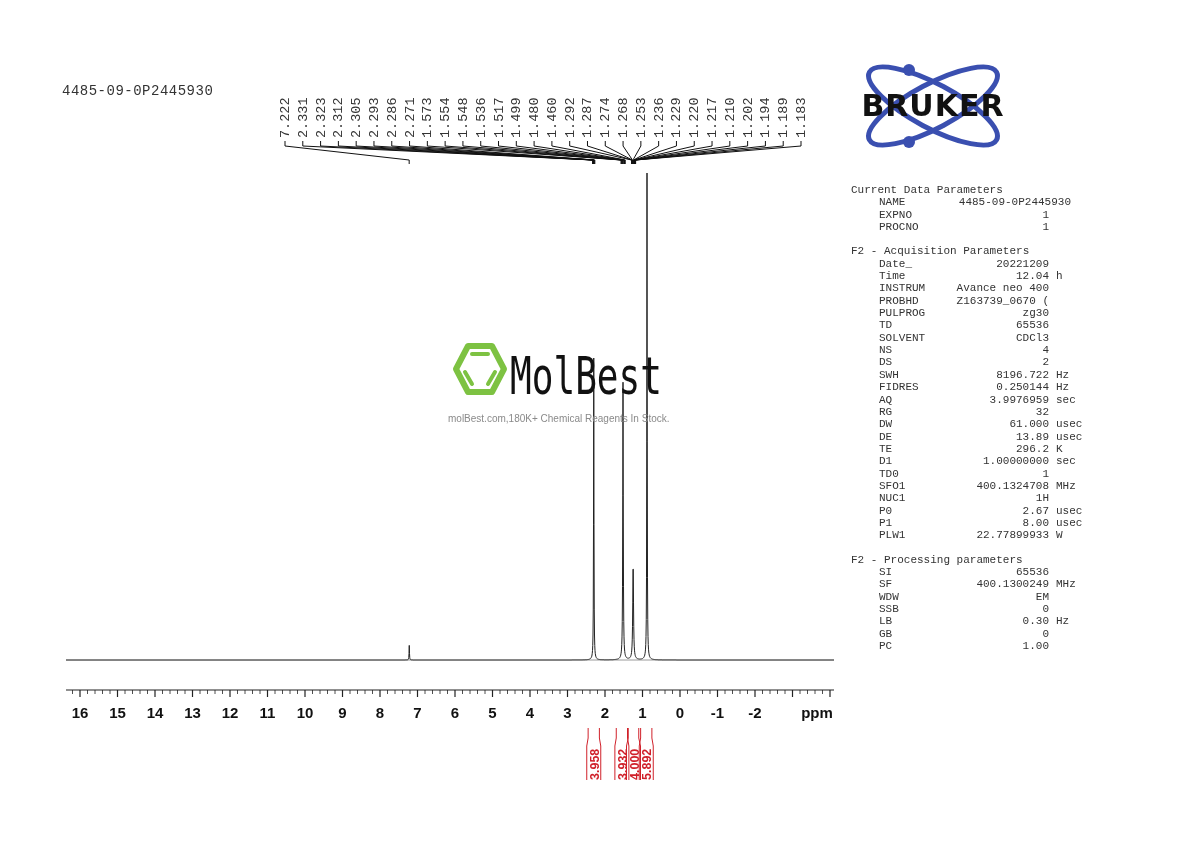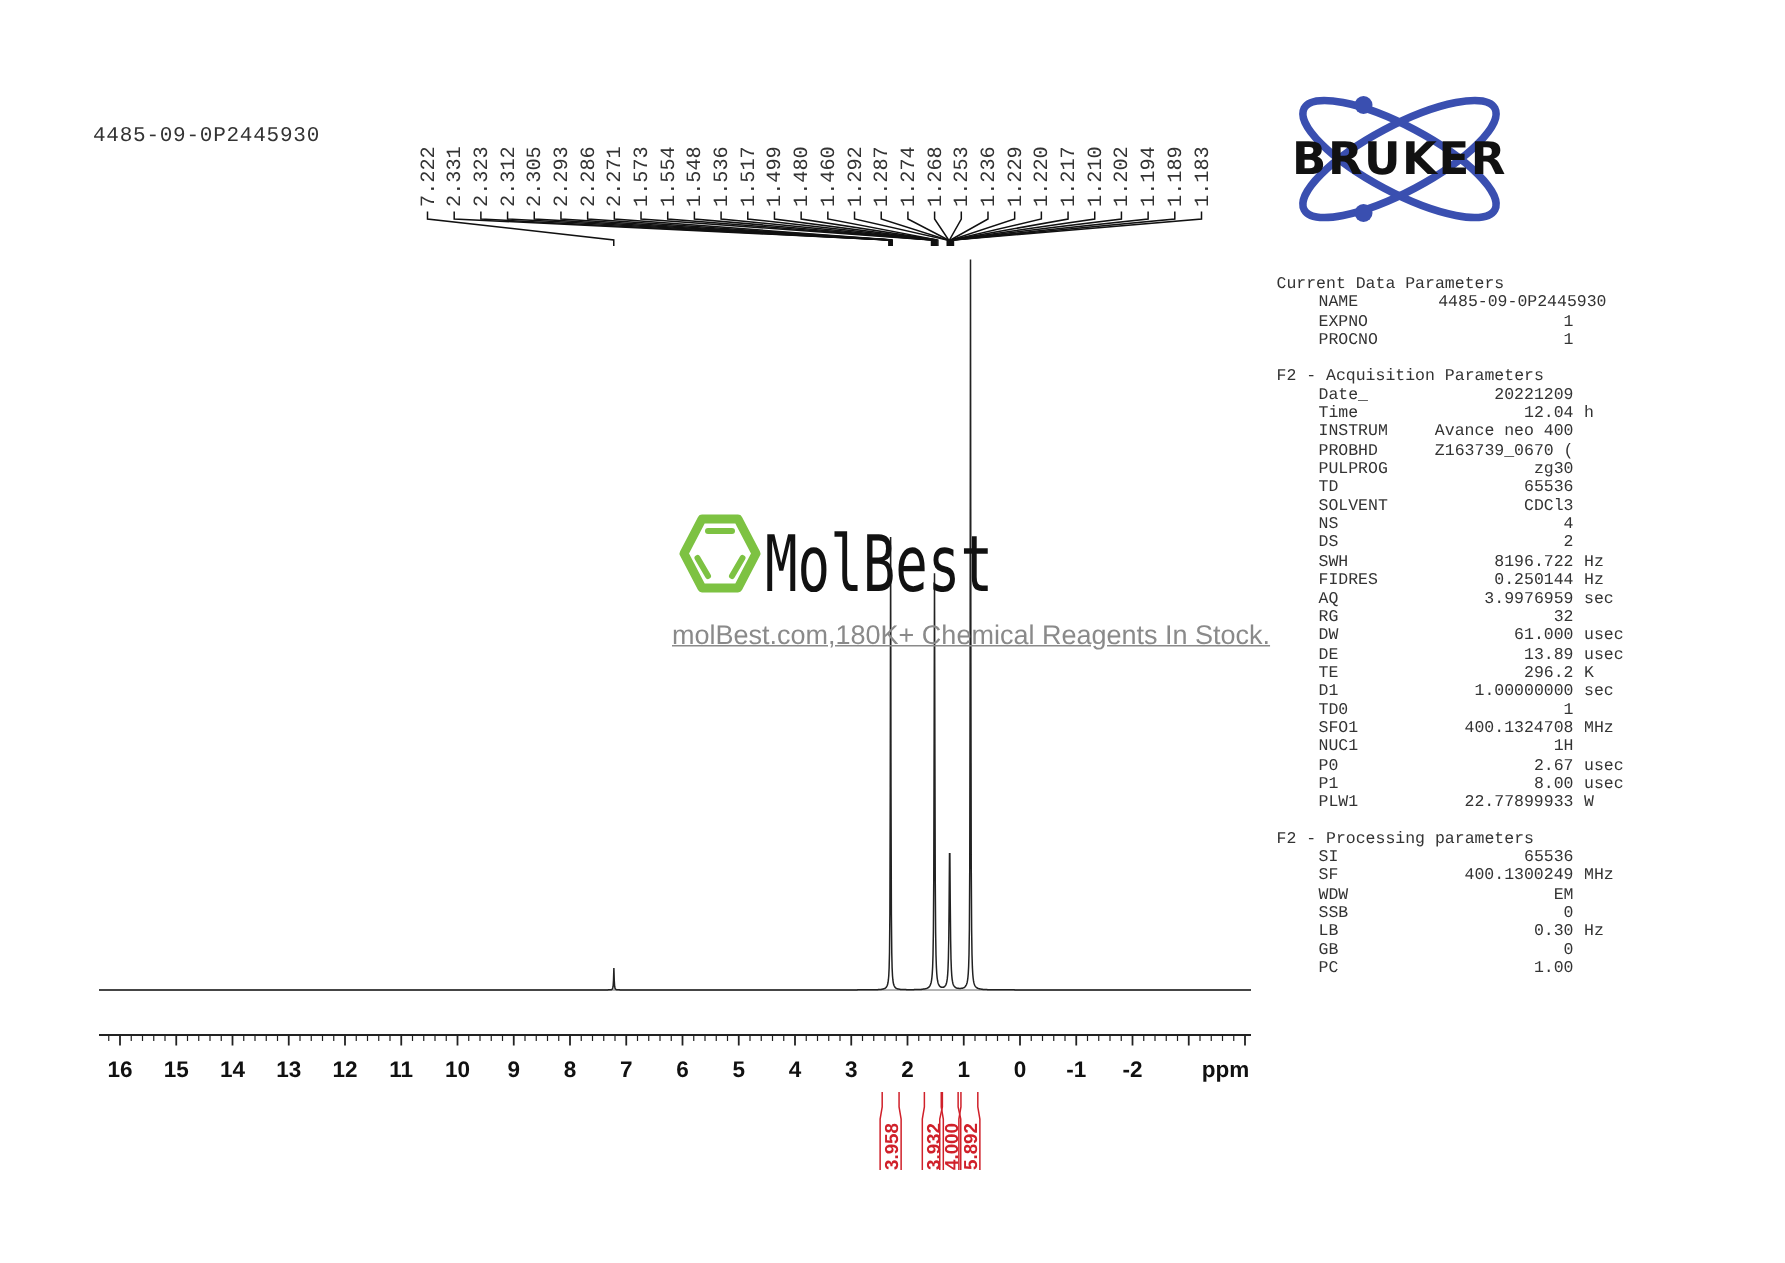--- a/index.html
+++ b/index.html
@@ -9,21 +9,21 @@
   #spectrum-svg { position:absolute; left:0; top:0; }
   #bruker-logo { position:absolute; left:846px; top:60px; width:174px; height:92px; }
   #params { position:absolute; left:851px; top:160px; font-size:11px; line-height:12.35px; white-space:pre; }
   .param-row { display:flex; }
   .param-key { width:66px;padding-left:28px; }
   .param-val { width:104px; text-align:right; }
   .param-unit { padding-left:7px; }
   .param-heading { }
   .param-gap { height:12px; }
   #molbest { position:absolute; left:452px; top:342px; width:300px; height:60px; }
-  #molbest-tagline { position:absolute; left:448px; top:413px; font-size:18px; color:#8a8a8a; white-space:nowrap;text-decoration:underline; }
+  #molbest-tagline { position:absolute; left:448px; top:413px; font-size:10px; color:#8a8a8a; white-space:nowrap; }
 </style>
 </head>
 <body>
 
 <div id="sample-name" class="mono">4485-09-0P2445930</div>
 
 <svg id="spectrum-svg" width="1190" height="842" viewBox="0 0 1190 842">
     <line x1="66" y1="660" x2="834" y2="660" stroke="#9a9a9a" stroke-width="1"></line>
     <g>
       <path d="M66.00 660.0L66.25 660.0L66.50 660.0L66.75 660.0L67.00 660.0L67.25 660.0L67.50 660.0L67.75 660.0L68.00 660.0L68.25 660.0L68.50 660.0L68.75 660.0L69.00 660.0L69.25 660.0L69.50 660.0L69.75 660.0L70.00 660.0L70.25 660.0L70.50 660.0L70.75 660.0L71.00 660.0L71.25 660.0L71.50 660.0L71.75 660.0L72.00 660.0L72.25 660.0L72.50 660.0L72.75 660.0L73.00 660.0L73.25 660.0L73.50 660.0L73.75 660.0L74.00 660.0L74.25 660.0L74.50 660.0L74.75 660.0L75.00 660.0L75.25 660.0L75.50 660.0L75.75 660.0L76.00 660.0L76.25 660.0L76.50 660.0L76.75 660.0L77.00 660.0L77.25 660.0L77.50 660.0L77.75 660.0L78.00 660.0L78.25 660.0L78.50 660.0L78.75 660.0L79.00 660.0L79.25 660.0L79.50 660.0L79.75 660.0L80.00 660.0L80.25 660.0L80.50 660.0L80.75 660.0L81.00 660.0L81.25 660.0L81.50 660.0L81.75 660.0L82.00 660.0L82.25 660.0L82.50 660.0L82.75 660.0L83.00 660.0L83.25 660.0L83.50 660.0L83.75 660.0L84.00 660.0L84.25 660.0L84.50 660.0L84.75 660.0L85.00 660.0L85.25 660.0L85.50 660.0L85.75 660.0L86.00 660.0L86.25 660.0L86.50 660.0L86.75 660.0L87.00 660.0L87.25 660.0L87.50 660.0L87.75 660.0L88.00 660.0L88.25 660.0L88.50 660.0L88.75 660.0L89.00 660.0L89.25 660.0L89.50 660.0L89.75 660.0L90.00 660.0L90.25 660.0L90.50 660.0L90.75 660.0L91.00 660.0L91.25 660.0L91.50 660.0L91.75 660.0L92.00 660.0L92.25 660.0L92.50 660.0L92.75 660.0L93.00 660.0L93.25 660.0L93.50 660.0L93.75 660.0L94.00 660.0L94.25 660.0L94.50 660.0L94.75 660.0L95.00 660.0L95.25 660.0L95.50 660.0L95.75 660.0L96.00 660.0L96.25 660.0L96.50 660.0L96.75 660.0L97.00 660.0L97.25 660.0L97.50 660.0L97.75 660.0L98.00 660.0L98.25 660.0L98.50 660.0L98.75 660.0L99.00 660.0L99.25 660.0L99.50 660.0L99.75 660.0L100.00 660.0L100.25 660.0L100.50 660.0L100.75 660.0L101.00 660.0L101.25 660.0L101.50 660.0L101.75 660.0L102.00 660.0L102.25 660.0L102.50 660.0L102.75 660.0L103.00 660.0L103.25 660.0L103.50 660.0L103.75 660.0L104.00 660.0L104.25 660.0L104.50 660.0L104.75 660.0L105.00 660.0L105.25 660.0L105.50 660.0L105.75 660.0L106.00 660.0L106.25 660.0L106.50 660.0L106.75 660.0L107.00 660.0L107.25 660.0L107.50 660.0L107.75 660.0L108.00 660.0L108.25 660.0L108.50 660.0L108.75 660.0L109.00 660.0L109.25 660.0L109.50 660.0L109.75 660.0L110.00 660.0L110.25 660.0L110.50 660.0L110.75 660.0L111.00 660.0L111.25 660.0L111.50 660.0L111.75 660.0L112.00 660.0L112.25 660.0L112.50 660.0L112.75 660.0L113.00 660.0L113.25 660.0L113.50 660.0L113.75 660.0L114.00 660.0L114.25 660.0L114.50 660.0L114.75 660.0L115.00 660.0L115.25 660.0L115.50 660.0L115.75 660.0L116.00 660.0L116.25 660.0L116.50 660.0L116.75 660.0L117.00 660.0L117.25 660.0L117.50 660.0L117.75 660.0L118.00 660.0L118.25 660.0L118.50 660.0L118.75 660.0L119.00 660.0L119.25 660.0L119.50 660.0L119.75 660.0L120.00 660.0L120.25 660.0L120.50 660.0L120.75 660.0L121.00 660.0L121.25 660.0L121.50 660.0L121.75 660.0L122.00 660.0L122.25 660.0L122.50 660.0L122.75 660.0L123.00 660.0L123.25 660.0L123.50 660.0L123.75 660.0L124.00 660.0L124.25 660.0L124.50 660.0L124.75 660.0L125.00 660.0L125.25 660.0L125.50 660.0L125.75 660.0L126.00 660.0L126.25 660.0L126.50 660.0L126.75 660.0L127.00 660.0L127.25 660.0L127.50 660.0L127.75 660.0L128.00 660.0L128.25 660.0L128.50 660.0L128.75 660.0L129.00 660.0L129.25 660.0L129.50 660.0L129.75 660.0L130.00 660.0L130.25 660.0L130.50 660.0L130.75 660.0L131.00 660.0L131.25 660.0L131.50 660.0L131.75 660.0L132.00 660.0L132.25 660.0L132.50 660.0L132.75 660.0L133.00 660.0L133.25 660.0L133.50 660.0L133.75 660.0L134.00 660.0L134.25 660.0L134.50 660.0L134.75 660.0L135.00 660.0L135.25 660.0L135.50 660.0L135.75 660.0L136.00 660.0L136.25 660.0L136.50 660.0L136.75 660.0L137.00 660.0L137.25 660.0L137.50 660.0L137.75 660.0L138.00 660.0L138.25 660.0L138.50 660.0L138.75 660.0L139.00 660.0L139.25 660.0L139.50 660.0L139.75 660.0L140.00 660.0L140.25 660.0L140.50 660.0L140.75 660.0L141.00 660.0L141.25 660.0L141.50 660.0L141.75 660.0L142.00 660.0L142.25 660.0L142.50 660.0L142.75 660.0L143.00 660.0L143.25 660.0L143.50 660.0L143.75 660.0L144.00 660.0L144.25 660.0L144.50 660.0L144.75 660.0L145.00 660.0L145.25 660.0L145.50 660.0L145.75 660.0L146.00 660.0L146.25 660.0L146.50 660.0L146.75 660.0L147.00 660.0L147.25 660.0L147.50 660.0L147.75 660.0L148.00 660.0L148.25 660.0L148.50 660.0L148.75 660.0L149.00 660.0L149.25 660.0L149.50 660.0L149.75 660.0L150.00 660.0L150.25 660.0L150.50 660.0L150.75 660.0L151.00 660.0L151.25 660.0L151.50 660.0L151.75 660.0L152.00 660.0L152.25 660.0L152.50 660.0L152.75 660.0L153.00 660.0L153.25 660.0L153.50 660.0L153.75 660.0L154.00 660.0L154.25 660.0L154.50 660.0L154.75 660.0L155.00 660.0L155.25 660.0L155.50 660.0L155.75 660.0L156.00 660.0L156.25 660.0L156.50 660.0L156.75 660.0L157.00 660.0L157.25 660.0L157.50 660.0L157.75 660.0L158.00 660.0L158.25 660.0L158.50 660.0L158.75 660.0L159.00 660.0L159.25 660.0L159.50 660.0L159.75 660.0L160.00 660.0L160.25 660.0L160.50 660.0L160.75 660.0L161.00 660.0L161.25 660.0L161.50 660.0L161.75 660.0L162.00 660.0L162.25 660.0L162.50 660.0L162.75 660.0L163.00 660.0L163.25 660.0L163.50 660.0L163.75 660.0L164.00 660.0L164.25 660.0L164.50 660.0L164.75 660.0L165.00 660.0L165.25 660.0L165.50 660.0L165.75 660.0L166.00 660.0L166.25 660.0L166.50 660.0L166.75 660.0L167.00 660.0L167.25 660.0L167.50 660.0L167.75 660.0L168.00 660.0L168.25 660.0L168.50 660.0L168.75 660.0L169.00 660.0L169.25 660.0L169.50 660.0L169.75 660.0L170.00 660.0L170.25 660.0L170.50 660.0L170.75 660.0L171.00 660.0L171.25 660.0L171.50 660.0L171.75 660.0L172.00 660.0L172.25 660.0L172.50 660.0L172.75 660.0L173.00 660.0L173.25 660.0L173.50 660.0L173.75 660.0L174.00 660.0L174.25 660.0L174.50 660.0L174.75 660.0L175.00 660.0L175.25 660.0L175.50 660.0L175.75 660.0L176.00 660.0L176.25 660.0L176.50 660.0L176.75 660.0L177.00 660.0L177.25 660.0L177.50 660.0L177.75 660.0L178.00 660.0L178.25 660.0L178.50 660.0L178.75 660.0L179.00 660.0L179.25 660.0L179.50 660.0L179.75 660.0L180.00 660.0L180.25 660.0L180.50 660.0L180.75 660.0L181.00 660.0L181.25 660.0L181.50 660.0L181.75 660.0L182.00 660.0L182.25 660.0L182.50 660.0L182.75 660.0L183.00 660.0L183.25 660.0L183.50 660.0L183.75 660.0L184.00 660.0L184.25 660.0L184.50 660.0L184.75 660.0L185.00 660.0L185.25 660.0L185.50 660.0L185.75 660.0L186.00 660.0L186.25 660.0L186.50 660.0L186.75 660.0L187.00 660.0L187.25 660.0L187.50 660.0L187.75 660.0L188.00 660.0L188.25 660.0L188.50 660.0L188.75 660.0L189.00 660.0L189.25 660.0L189.50 660.0L189.75 660.0L190.00 660.0L190.25 660.0L190.50 660.0L190.75 660.0L191.00 660.0L191.25 660.0L191.50 660.0L191.75 660.0L192.00 660.0L192.25 660.0L192.50 660.0L192.75 660.0L193.00 660.0L193.25 660.0L193.50 660.0L193.75 660.0L194.00 660.0L194.25 660.0L194.50 660.0L194.75 660.0L195.00 660.0L195.25 660.0L195.50 660.0L195.75 660.0L196.00 660.0L196.25 660.0L196.50 660.0L196.75 660.0L197.00 660.0L197.25 660.0L197.50 660.0L197.75 660.0L198.00 660.0L198.25 660.0L198.50 660.0L198.75 660.0L199.00 660.0L199.25 660.0L199.50 660.0L199.75 660.0L200.00 660.0L200.25 660.0L200.50 660.0L200.75 660.0L201.00 660.0L201.25 660.0L201.50 660.0L201.75 660.0L202.00 660.0L202.25 660.0L202.50 660.0L202.75 660.0L203.00 660.0L203.25 660.0L203.50 660.0L203.75 660.0L204.00 660.0L204.25 660.0L204.50 660.0L204.75 660.0L205.00 660.0L205.25 660.0L205.50 660.0L205.75 660.0L206.00 660.0L206.25 660.0L206.50 660.0L206.75 660.0L207.00 660.0L207.25 660.0L207.50 660.0L207.75 660.0L208.00 660.0L208.25 660.0L208.50 660.0L208.75 660.0L209.00 660.0L209.25 660.0L209.50 660.0L209.75 660.0L210.00 660.0L210.25 660.0L210.50 660.0L210.75 660.0L211.00 660.0L211.25 660.0L211.50 660.0L211.75 660.0L212.00 660.0L212.25 660.0L212.50 660.0L212.75 660.0L213.00 660.0L213.25 660.0L213.50 660.0L213.75 660.0L214.00 660.0L214.25 660.0L214.50 660.0L214.75 660.0L215.00 660.0L215.25 660.0L215.50 660.0L215.75 660.0L216.00 660.0L216.25 660.0L216.50 660.0L216.75 660.0L217.00 660.0L217.25 660.0L217.50 660.0L217.75 660.0L218.00 660.0L218.25 660.0L218.50 660.0L218.75 660.0L219.00 660.0L219.25 660.0L219.50 660.0L219.75 660.0L220.00 660.0L220.25 660.0L220.50 660.0L220.75 660.0L221.00 660.0L221.25 660.0L221.50 660.0L221.75 660.0L222.00 660.0L222.25 660.0L222.50 660.0L222.75 660.0L223.00 660.0L223.25 660.0L223.50 660.0L223.75 660.0L224.00 660.0L224.25 660.0L224.50 660.0L224.75 660.0L225.00 660.0L225.25 660.0L225.50 660.0L225.75 660.0L226.00 660.0L226.25 660.0L226.50 660.0L226.75 660.0L227.00 660.0L227.25 660.0L227.50 660.0L227.75 660.0L228.00 660.0L228.25 660.0L228.50 660.0L228.75 660.0L229.00 660.0L229.25 660.0L229.50 660.0L229.75 660.0L230.00 660.0L230.25 660.0L230.50 660.0L230.75 660.0L231.00 660.0L231.25 660.0L231.50 660.0L231.75 660.0L232.00 660.0L232.25 660.0L232.50 660.0L232.75 660.0L233.00 660.0L233.25 660.0L233.50 660.0L233.75 660.0L234.00 660.0L234.25 660.0L234.50 660.0L234.75 660.0L235.00 660.0L235.25 660.0L235.50 660.0L235.75 660.0L236.00 660.0L236.25 660.0L236.50 660.0L236.75 660.0L237.00 660.0L237.25 660.0L237.50 660.0L237.75 660.0L238.00 660.0L238.25 660.0L238.50 660.0L238.75 660.0L239.00 660.0L239.25 660.0L239.50 660.0L239.75 660.0L240.00 660.0L240.25 660.0L240.50 660.0L240.75 660.0L241.00 660.0L241.25 660.0L241.50 660.0L241.75 660.0L242.00 660.0L242.25 660.0L242.50 660.0L242.75 660.0L243.00 660.0L243.25 660.0L243.50 660.0L243.75 660.0L244.00 660.0L244.25 660.0L244.50 660.0L244.75 660.0L245.00 660.0L245.25 660.0L245.50 660.0L245.75 660.0L246.00 660.0L246.25 660.0L246.50 660.0L246.75 660.0L247.00 660.0L247.25 660.0L247.50 660.0L247.75 660.0L248.00 660.0L248.25 660.0L248.50 660.0L248.75 660.0L249.00 660.0L249.25 660.0L249.50 660.0L249.75 660.0L250.00 660.0L250.25 660.0L250.50 660.0L250.75 660.0L251.00 660.0L251.25 660.0L251.50 660.0L251.75 660.0L252.00 660.0L252.25 660.0L252.50 660.0L252.75 660.0L253.00 660.0L253.25 660.0L253.50 660.0L253.75 660.0L254.00 660.0L254.25 660.0L254.50 660.0L254.75 660.0L255.00 660.0L255.25 660.0L255.50 660.0L255.75 660.0L256.00 660.0L256.25 660.0L256.50 660.0L256.75 660.0L257.00 660.0L257.25 660.0L257.50 660.0L257.75 660.0L258.00 660.0L258.25 660.0L258.50 660.0L258.75 660.0L259.00 660.0L259.25 660.0L259.50 660.0L259.75 660.0L260.00 660.0L260.25 660.0L260.50 660.0L260.75 660.0L261.00 660.0L261.25 660.0L261.50 660.0L261.75 660.0L262.00 660.0L262.25 660.0L262.50 660.0L262.75 660.0L263.00 660.0L263.25 660.0L263.50 660.0L263.75 660.0L264.00 660.0L264.25 660.0L264.50 660.0L264.75 660.0L265.00 660.0L265.25 660.0L265.50 660.0L265.75 660.0L266.00 660.0L266.25 660.0L266.50 660.0L266.75 660.0L267.00 660.0L267.25 660.0L267.50 660.0L267.75 660.0L268.00 660.0L268.25 660.0L268.50 660.0L268.75 660.0L269.00 660.0L269.25 660.0L269.50 660.0L269.75 660.0L270.00 660.0L270.25 660.0L270.50 660.0L270.75 660.0L271.00 660.0L271.25 660.0L271.50 660.0L271.75 660.0L272.00 660.0L272.25 660.0L272.50 660.0L272.75 660.0L273.00 660.0L273.25 660.0L273.50 660.0L273.75 660.0L274.00 660.0L274.25 660.0L274.50 660.0L274.75 660.0L275.00 660.0L275.25 660.0L275.50 660.0L275.75 660.0L276.00 660.0L276.25 660.0L276.50 660.0L276.75 660.0L277.00 660.0L277.25 660.0L277.50 660.0L277.75 660.0L278.00 660.0L278.25 660.0L278.50 660.0L278.75 660.0L279.00 660.0L279.25 660.0L279.50 660.0L279.75 660.0L280.00 660.0L280.25 660.0L280.50 660.0L280.75 660.0L281.00 660.0L281.25 660.0L281.50 660.0L281.75 660.0L282.00 660.0L282.25 660.0L282.50 660.0L282.75 660.0L283.00 660.0L283.25 660.0L283.50 660.0L283.75 660.0L284.00 660.0L284.25 660.0L284.50 660.0L284.75 660.0L285.00 660.0L285.25 660.0L285.50 660.0L285.75 660.0L286.00 660.0L286.25 660.0L286.50 660.0L286.75 660.0L287.00 660.0L287.25 660.0L287.50 660.0L287.75 660.0L288.00 660.0L288.25 660.0L288.50 660.0L288.75 660.0L289.00 660.0L289.25 660.0L289.50 660.0L289.75 660.0L290.00 660.0L290.25 660.0L290.50 660.0L290.75 660.0L291.00 660.0L291.25 660.0L291.50 660.0L291.75 660.0L292.00 660.0L292.25 660.0L292.50 660.0L292.75 660.0L293.00 660.0L293.25 660.0L293.50 660.0L293.75 660.0L294.00 660.0L294.25 660.0L294.50 660.0L294.75 660.0L295.00 660.0L295.25 660.0L295.50 660.0L295.75 660.0L296.00 660.0L296.25 660.0L296.50 660.0L296.75 660.0L297.00 660.0L297.25 660.0L297.50 660.0L297.75 660.0L298.00 660.0L298.25 660.0L298.50 660.0L298.75 660.0L299.00 660.0L299.25 660.0L299.50 660.0L299.75 660.0L300.00 660.0L300.25 660.0L300.50 660.0L300.75 660.0L301.00 660.0L301.25 660.0L301.50 660.0L301.75 660.0L302.00 660.0L302.25 660.0L302.50 660.0L302.75 660.0L303.00 660.0L303.25 660.0L303.50 660.0L303.75 660.0L304.00 660.0L304.25 660.0L304.50 660.0L304.75 660.0L305.00 660.0L305.25 660.0L305.50 660.0L305.75 660.0L306.00 660.0L306.25 660.0L306.50 660.0L306.75 660.0L307.00 660.0L307.25 660.0L307.50 660.0L307.75 660.0L308.00 660.0L308.25 660.0L308.50 660.0L308.75 660.0L309.00 660.0L309.25 660.0L309.50 660.0L309.75 660.0L310.00 660.0L310.25 660.0L310.50 660.0L310.75 660.0L311.00 660.0L311.25 660.0L311.50 660.0L311.75 660.0L312.00 660.0L312.25 660.0L312.50 660.0L312.75 660.0L313.00 660.0L313.25 660.0L313.50 660.0L313.75 660.0L314.00 660.0L314.25 660.0L314.50 660.0L314.75 660.0L315.00 660.0L315.25 660.0L315.50 660.0L315.75 660.0L316.00 660.0L316.25 660.0L316.50 660.0L316.75 660.0L317.00 660.0L317.25 660.0L317.50 660.0L317.75 660.0L318.00 660.0L318.25 660.0L318.50 660.0L318.75 660.0L319.00 660.0L319.25 660.0L319.50 660.0L319.75 660.0L320.00 660.0L320.25 660.0L320.50 660.0L320.75 660.0L321.00 660.0L321.25 660.0L321.50 660.0L321.75 660.0L322.00 660.0L322.25 660.0L322.50 660.0L322.75 660.0L323.00 660.0L323.25 660.0L323.50 660.0L323.75 660.0L324.00 660.0L324.25 660.0L324.50 660.0L324.75 660.0L325.00 660.0L325.25 660.0L325.50 660.0L325.75 660.0L326.00 660.0L326.25 660.0L326.50 660.0L326.75 660.0L327.00 660.0L327.25 660.0L327.50 660.0L327.75 660.0L328.00 660.0L328.25 660.0L328.50 660.0L328.75 660.0L329.00 660.0L329.25 660.0L329.50 660.0L329.75 660.0L330.00 660.0L330.25 660.0L330.50 660.0L330.75 660.0L331.00 660.0L331.25 660.0L331.50 660.0L331.75 660.0L332.00 660.0L332.25 660.0L332.50 660.0L332.75 660.0L333.00 660.0L333.25 660.0L333.50 660.0L333.75 660.0L334.00 660.0L334.25 660.0L334.50 660.0L334.75 660.0L335.00 660.0L335.25 660.0L335.50 660.0L335.75 660.0L336.00 660.0L336.25 660.0L336.50 660.0L336.75 660.0L337.00 660.0L337.25 660.0L337.50 660.0L337.75 660.0L338.00 660.0L338.25 660.0L338.50 660.0L338.75 660.0L339.00 660.0L339.25 660.0L339.50 660.0L339.75 660.0L340.00 660.0L340.25 660.0L340.50 660.0L340.75 660.0L341.00 660.0L341.25 660.0L341.50 660.0L341.75 660.0L342.00 660.0L342.25 660.0L342.50 660.0L342.75 660.0L343.00 660.0L343.25 660.0L343.50 660.0L343.75 660.0L344.00 660.0L344.25 660.0L344.50 660.0L344.75 660.0L345.00 660.0L345.25 660.0L345.50 660.0L345.75 660.0L346.00 660.0L346.25 660.0L346.50 660.0L346.75 660.0L347.00 660.0L347.25 660.0L347.50 660.0L347.75 660.0L348.00 660.0L348.25 660.0L348.50 660.0L348.75 660.0L349.00 660.0L349.25 660.0L349.50 660.0L349.75 660.0L350.00 660.0L350.25 660.0L350.50 660.0L350.75 660.0L351.00 660.0L351.25 660.0L351.50 660.0L351.75 660.0L352.00 660.0L352.25 660.0L352.50 660.0L352.75 660.0L353.00 660.0L353.25 660.0L353.50 660.0L353.75 660.0L354.00 660.0L354.25 660.0L354.50 660.0L354.75 660.0L355.00 660.0L355.25 660.0L355.50 660.0L355.75 660.0L356.00 660.0L356.25 660.0L356.50 660.0L356.75 660.0L357.00 660.0L357.25 660.0L357.50 660.0L357.75 660.0L358.00 660.0L358.25 660.0L358.50 660.0L358.75 660.0L359.00 660.0L359.25 660.0L359.50 660.0L359.75 660.0L360.00 660.0L360.25 660.0L360.50 660.0L360.75 660.0L361.00 660.0L361.25 660.0L361.50 660.0L361.75 660.0L362.00 660.0L362.25 660.0L362.50 660.0L362.75 660.0L363.00 660.0L363.25 660.0L363.50 660.0L363.75 660.0L364.00 660.0L364.25 660.0L364.50 660.0L364.75 660.0L365.00 660.0L365.25 660.0L365.50 660.0L365.75 660.0L366.00 660.0L366.25 660.0L366.50 660.0L366.75 660.0L367.00 660.0L367.25 660.0L367.50 660.0L367.75 660.0L368.00 660.0L368.25 660.0L368.50 660.0L368.75 660.0L369.00 660.0L369.25 660.0L369.50 660.0L369.75 660.0L370.00 660.0L370.25 660.0L370.50 660.0L370.75 660.0L371.00 660.0L371.25 660.0L371.50 660.0L371.75 660.0L372.00 660.0L372.25 660.0L372.50 660.0L372.75 660.0L373.00 660.0L373.25 660.0L373.50 660.0L373.75 660.0L374.00 660.0L374.25 660.0L374.50 660.0L374.75 660.0L375.00 660.0L375.25 660.0L375.50 660.0L375.75 660.0L376.00 660.0L376.25 660.0L376.50 660.0L376.75 660.0L377.00 660.0L377.25 660.0L377.50 660.0L377.75 660.0L378.00 660.0L378.25 660.0L378.50 660.0L378.75 660.0L379.00 660.0L379.25 660.0L379.50 660.0L379.75 660.0L380.00 660.0L380.25 660.0L380.50 660.0L380.75 660.0L381.00 660.0L381.25 660.0L381.50 660.0L381.75 660.0L382.00 660.0L382.25 660.0L382.50 660.0L382.75 660.0L383.00 660.0L383.25 660.0L383.50 660.0L383.75 660.0L384.00 660.0L384.25 660.0L384.50 660.0L384.75 660.0L385.00 660.0L385.25 660.0L385.50 660.0L385.75 660.0L386.00 660.0L386.25 660.0L386.50 660.0L386.75 660.0L387.00 660.0L387.25 660.0L387.50 660.0L387.75 660.0L388.00 660.0L388.25 660.0L388.50 660.0L388.75 660.0L389.00 660.0L389.25 660.0L389.50 660.0L389.75 660.0L390.00 660.0L390.25 660.0L390.50 660.0L390.75 660.0L391.00 660.0L391.25 660.0L391.50 660.0L391.75 660.0L392.00 660.0L392.25 660.0L392.50 660.0L392.75 660.0L393.00 660.0L393.25 660.0L393.50 660.0L393.75 660.0L394.00 660.0L394.25 660.0L394.50 660.0L394.75 660.0L395.00 660.0L395.25 660.0L395.50 660.0L395.75 660.0L396.00 660.0L396.25 660.0L396.50 660.0L396.75 660.0L397.00 660.0L397.25 660.0L397.50 660.0L397.75 660.0L398.00 660.0L398.25 660.0L398.50 660.0L398.75 660.0L399.00 660.0L399.25 660.0L399.50 660.0L399.75 660.0L400.00 660.0L400.25 660.0L400.50 660.0L400.75 660.0L401.00 660.0L401.25 660.0L401.50 660.0L401.75 660.0L402.00 660.0L402.25 660.0L402.50 660.0L402.75 660.0L403.00 660.0L403.25 660.0L403.50 660.0L403.75 660.0L404.00 660.0L404.25 660.0L404.50 660.0L404.75 660.0L405.00 660.0L405.25 660.0L405.50 659.9L405.75 659.9L406.00 659.9L406.25 659.9L406.50 659.9L406.75 659.9L407.00 659.9L407.25 659.8L407.50 659.8L407.75 659.7L408.00 659.5L408.25 659.3L408.50 658.8L408.75 657.5L409.00 653.5L409.25 645.4L409.50 653.5L409.75 657.5L410.00 658.8L410.25 659.3L410.50 659.5L410.75 659.7L411.00 659.8L411.25 659.8L411.50 659.9L411.75 659.9L412.00 659.9L412.25 659.9L412.50 659.9L412.75 659.9L413.00 659.9L413.25 660.0L413.50 660.0L413.75 660.0L414.00 660.0L414.25 660.0L414.50 660.0L414.75 660.0L415.00 660.0L415.25 660.0L415.50 660.0L415.75 660.0L416.00 660.0L416.25 660.0L416.50 660.0L416.75 660.0L417.00 660.0L417.25 660.0L417.50 660.0L417.75 660.0L418.00 660.0L418.25 660.0L418.50 660.0L418.75 660.0L419.00 660.0L419.25 660.0L419.50 660.0L419.75 660.0L420.00 660.0L420.25 660.0L420.50 660.0L420.75 660.0L421.00 660.0L421.25 660.0L421.50 660.0L421.75 660.0L422.00 660.0L422.25 660.0L422.50 660.0L422.75 660.0L423.00 660.0L423.25 660.0L423.50 660.0L423.75 660.0L424.00 660.0L424.25 660.0L424.50 660.0L424.75 660.0L425.00 660.0L425.25 660.0L425.50 660.0L425.75 660.0L426.00 660.0L426.25 660.0L426.50 660.0L426.75 660.0L427.00 660.0L427.25 660.0L427.50 660.0L427.75 660.0L428.00 660.0L428.25 660.0L428.50 660.0L428.75 660.0L429.00 660.0L429.25 660.0L429.50 660.0L429.75 660.0L430.00 660.0L430.25 660.0L430.50 660.0L430.75 660.0L431.00 660.0L431.25 660.0L431.50 660.0L431.75 660.0L432.00 660.0L432.25 660.0L432.50 660.0L432.75 660.0L433.00 660.0L433.25 660.0L433.50 660.0L433.75 660.0L434.00 660.0L434.25 660.0L434.50 660.0L434.75 660.0L435.00 660.0L435.25 660.0L435.50 660.0L435.75 660.0L436.00 660.0L436.25 660.0L436.50 660.0L436.75 660.0L437.00 660.0L437.25 660.0L437.50 660.0L437.75 660.0L438.00 660.0L438.25 660.0L438.50 660.0L438.75 660.0L439.00 660.0L439.25 660.0L439.50 660.0L439.75 660.0L440.00 660.0L440.25 660.0L440.50 660.0L440.75 660.0L441.00 660.0L441.25 660.0L441.50 660.0L441.75 660.0L442.00 660.0L442.25 660.0L442.50 660.0L442.75 660.0L443.00 660.0L443.25 660.0L443.50 660.0L443.75 660.0L444.00 660.0L444.25 660.0L444.50 660.0L444.75 660.0L445.00 660.0L445.25 660.0L445.50 660.0L445.75 660.0L446.00 660.0L446.25 660.0L446.50 660.0L446.75 660.0L447.00 660.0L447.25 660.0L447.50 660.0L447.75 660.0L448.00 660.0L448.25 660.0L448.50 660.0L448.75 660.0L449.00 660.0L449.25 660.0L449.50 660.0L449.75 660.0L450.00 660.0L450.25 660.0L450.50 660.0L450.75 660.0L451.00 660.0L451.25 660.0L451.50 660.0L451.75 660.0L452.00 660.0L452.25 660.0L452.50 660.0L452.75 660.0L453.00 660.0L453.25 660.0L453.50 660.0L453.75 660.0L454.00 660.0L454.25 660.0L454.50 660.0L454.75 660.0L455.00 660.0L455.25 660.0L455.50 660.0L455.75 660.0L456.00 660.0L456.25 660.0L456.50 660.0L456.75 660.0L457.00 660.0L457.25 660.0L457.50 660.0L457.75 660.0L458.00 660.0L458.25 660.0L458.50 660.0L458.75 660.0L459.00 660.0L459.25 660.0L459.50 660.0L459.75 660.0L460.00 660.0L460.25 660.0L460.50 660.0L460.75 660.0L461.00 660.0L461.25 660.0L461.50 660.0L461.75 660.0L462.00 660.0L462.25 660.0L462.50 660.0L462.75 660.0L463.00 660.0L463.25 660.0L463.50 660.0L463.75 660.0L464.00 660.0L464.25 660.0L464.50 660.0L464.75 660.0L465.00 660.0L465.25 660.0L465.50 660.0L465.75 660.0L466.00 660.0L466.25 660.0L466.50 660.0L466.75 660.0L467.00 660.0L467.25 660.0L467.50 660.0L467.75 660.0L468.00 660.0L468.25 660.0L468.50 660.0L468.75 660.0L469.00 660.0L469.25 660.0L469.50 660.0L469.75 660.0L470.00 660.0L470.25 660.0L470.50 660.0L470.75 660.0L471.00 660.0L471.25 660.0L471.50 660.0L471.75 660.0L472.00 660.0L472.25 660.0L472.50 660.0L472.75 660.0L473.00 660.0L473.25 660.0L473.50 660.0L473.75 660.0L474.00 660.0L474.25 660.0L474.50 660.0L474.75 660.0L475.00 660.0L475.25 660.0L475.50 660.0L475.75 660.0L476.00 660.0L476.25 660.0L476.50 660.0L476.75 660.0L477.00 660.0L477.25 660.0L477.50 660.0L477.75 660.0L478.00 660.0L478.25 660.0L478.50 660.0L478.75 660.0L479.00 660.0L479.25 660.0L479.50 660.0L479.75 660.0L480.00 660.0L480.25 660.0L480.50 660.0L480.75 660.0L481.00 660.0L481.25 660.0L481.50 660.0L481.75 660.0L482.00 660.0L482.25 660.0L482.50 660.0L482.75 660.0L483.00 660.0L483.25 660.0L483.50 660.0L483.75 660.0L484.00 660.0L484.25 660.0L484.50 660.0L484.75 660.0L485.00 660.0L485.25 660.0L485.50 660.0L485.75 660.0L486.00 660.0L486.25 660.0L486.50 660.0L486.75 660.0L487.00 660.0L487.25 660.0L487.50 660.0L487.75 660.0L488.00 660.0L488.25 660.0L488.50 660.0L488.75 660.0L489.00 660.0L489.25 660.0L489.50 660.0L489.75 660.0L490.00 660.0L490.25 660.0L490.50 660.0L490.75 660.0L491.00 660.0L491.25 660.0L491.50 660.0L491.75 660.0L492.00 660.0L492.25 660.0L492.50 660.0L492.75 660.0L493.00 660.0L493.25 660.0L493.50 660.0L493.75 660.0L494.00 660.0L494.25 660.0L494.50 660.0L494.75 660.0L495.00 660.0L495.25 660.0L495.50 660.0L495.75 660.0L496.00 660.0L496.25 660.0L496.50 660.0L496.75 660.0L497.00 660.0L497.25 660.0L497.50 660.0L497.75 660.0L498.00 660.0L498.25 660.0L498.50 660.0L498.75 660.0L499.00 660.0L499.25 660.0L499.50 660.0L499.75 660.0L500.00 660.0L500.25 660.0L500.50 660.0L500.75 660.0L501.00 660.0L501.25 660.0L501.50 660.0L501.75 660.0L502.00 660.0L502.25 660.0L502.50 660.0L502.75 660.0L503.00 660.0L503.25 660.0L503.50 660.0L503.75 660.0L504.00 660.0L504.25 660.0L504.50 660.0L504.75 660.0L505.00 660.0L505.25 660.0L505.50 660.0L505.75 660.0L506.00 660.0L506.25 660.0L506.50 660.0L506.75 660.0L507.00 660.0L507.25 660.0L507.50 660.0L507.75 660.0L508.00 660.0L508.25 660.0L508.50 660.0L508.75 660.0L509.00 660.0L509.25 660.0L509.50 660.0L509.75 660.0L510.00 660.0L510.25 660.0L510.50 660.0L510.75 660.0L511.00 660.0L511.25 660.0L511.50 660.0L511.75 660.0L512.00 660.0L512.25 660.0L512.50 660.0L512.75 660.0L513.00 660.0L513.25 660.0L513.50 660.0L513.75 660.0L514.00 660.0L514.25 660.0L514.50 660.0L514.75 660.0L515.00 660.0L515.25 660.0L515.50 660.0L515.75 660.0L516.00 660.0L516.25 660.0L516.50 660.0L516.75 660.0L517.00 660.0L517.25 660.0L517.50 660.0L517.75 660.0L518.00 660.0L518.25 660.0L518.50 660.0L518.75 660.0L519.00 660.0L519.25 660.0L519.50 660.0L519.75 660.0L520.00 660.0L520.25 660.0L520.50 660.0L520.75 660.0L521.00 660.0L521.25 660.0L521.50 660.0L521.75 660.0L522.00 660.0L522.25 660.0L522.50 660.0L522.75 660.0L523.00 660.0L523.25 660.0L523.50 660.0L523.75 660.0L524.00 660.0L524.25 660.0L524.50 660.0L524.75 660.0L525.00 660.0L525.25 660.0L525.50 660.0L525.75 660.0L526.00 660.0L526.25 660.0L526.50 660.0L526.75 660.0L527.00 660.0L527.25 660.0L527.50 660.0L527.75 660.0L528.00 660.0L528.25 660.0L528.50 660.0L528.75 660.0L529.00 660.0L529.25 660.0L529.50 660.0L529.75 660.0L530.00 660.0L530.25 660.0L530.50 660.0L530.75 660.0L531.00 660.0L531.25 660.0L531.50 660.0L531.75 660.0L532.00 660.0L532.25 660.0L532.50 660.0L532.75 660.0L533.00 660.0L533.25 660.0L533.50 660.0L533.75 660.0L534.00 660.0L534.25 660.0L534.50 660.0L534.75 660.0L535.00 660.0L535.25 660.0L535.50 660.0L535.75 660.0L536.00 660.0L536.25 660.0L536.50 660.0L536.75 660.0L537.00 660.0L537.25 660.0L537.50 660.0L537.75 660.0L538.00 660.0L538.25 660.0L538.50 660.0L538.75 660.0L539.00 660.0L539.25 660.0L539.50 660.0L539.75 660.0L540.00 660.0L540.25 660.0L540.50 660.0L540.75 660.0L541.00 660.0L541.25 660.0L541.50 660.0L541.75 660.0L542.00 660.0L542.25 660.0L542.50 660.0L542.75 660.0L543.00 660.0L543.25 660.0L543.50 660.0L543.75 660.0L544.00 660.0L544.25 660.0L544.50 660.0L544.75 660.0L545.00 660.0L545.25 660.0L545.50 660.0L545.75 660.0L546.00 660.0L546.25 660.0L546.50 660.0L546.75 660.0L547.00 660.0L547.25 660.0L547.50 660.0L547.75 660.0L548.00 660.0L548.25 660.0L548.50 660.0L548.75 660.0L549.00 660.0L549.25 660.0L549.50 660.0L549.75 660.0L550.00 660.0L550.25 660.0L550.50 660.0L550.75 660.0L551.00 660.0L551.25 660.0L551.50 660.0L551.75 660.0L552.00 660.0L552.25 660.0L552.50 660.0L552.75 660.0L553.00 660.0L553.25 660.0L553.50 660.0L553.75 660.0L554.00 660.0L554.25 660.0L554.50 660.0L554.75 660.0L555.00 660.0L555.25 660.0L555.50 660.0L555.75 660.0L556.00 660.0L556.25 660.0L556.50 660.0L556.75 660.0L557.00 660.0L557.25 660.0L557.50 660.0L557.75 660.0L558.00 660.0L558.25 660.0L558.50 660.0L558.75 660.0L559.00 660.0L559.25 660.0L559.50 660.0L559.75 660.0L560.00 660.0L560.25 660.0L560.50 660.0L560.75 660.0L561.00 660.0L561.25 660.0L561.50 660.0L561.75 660.0L562.00 660.0L562.25 660.0L562.50 660.0L562.75 660.0L563.00 660.0L563.25 660.0L563.50 660.0L563.75 660.0L564.00 660.0L564.25 660.0L564.50 660.0L564.75 660.0L565.00 660.0L565.25 660.0L565.50 660.0L565.75 660.0L566.00 660.0L566.25 660.0L566.50 660.0L566.75 660.0L567.00 660.0L567.25 660.0L567.50 660.0L567.75 660.0L568.00 660.0L568.25 660.0L568.50 660.0L568.75 660.0L569.00 660.0L569.25 660.0L569.50 660.0L569.75 660.0L570.00 660.0L570.25 660.0L570.50 660.0L570.75 660.0L571.00 660.0L571.25 660.0L571.50 660.0L571.75 659.9L572.00 659.9L572.25 659.9L572.50 659.9L572.75 659.9L573.00 659.9L573.25 659.9L573.50 659.9L573.75 659.9L574.00 659.9L574.25 659.9L574.50 659.9L574.75 659.9L575.00 659.9L575.25 659.9L575.50 659.9L575.75 659.9L576.00 659.9L576.25 659.9L576.50 659.9L576.75 659.9L577.00 659.9L577.25 659.9L577.50 659.9L577.75 659.9L578.00 659.9L578.25 659.9L578.50 659.9L578.75 659.9L579.00 659.9L579.25 659.9L579.50 659.9L579.75 659.9L580.00 659.9L580.25 659.9L580.50 659.9L580.75 659.9L581.00 659.9L581.25 659.9L581.50 659.9L581.75 659.9L582.00 659.9L582.25 659.9L582.50 659.9L582.75 659.8L583.00 659.8L583.25 659.8L583.50 659.8L583.75 659.8L584.00 659.8L584.25 659.8L584.50 659.8L584.75 659.8L585.00 659.8L585.25 659.8L585.50 659.7L585.75 659.7L586.00 659.7L586.25 659.7L586.50 659.7L586.75 659.7L587.00 659.6L587.25 659.6L587.50 659.6L587.75 659.5L588.00 659.5L588.25 659.5L588.50 659.4L588.75 659.4L589.00 659.3L589.25 659.2L589.50 659.1L589.75 659.0L590.00 658.9L590.25 658.7L590.50 658.5L590.75 658.3L591.00 657.9L591.25 657.5L591.50 657.0L591.75 656.2L592.00 655.0L592.25 653.3L592.50 650.5L592.75 645.4L593.00 635.0L593.25 609.1L593.50 524.8L593.75 358.0L594.00 524.8L594.25 609.1L594.50 635.0L594.75 645.4L595.00 650.5L595.25 653.3L595.50 655.0L595.75 656.2L596.00 657.0L596.25 657.5L596.50 657.9L596.75 658.3L597.00 658.5L597.25 658.7L597.50 658.9L597.75 659.0L598.00 659.1L598.25 659.2L598.50 659.3L598.75 659.3L599.00 659.4L599.25 659.4L599.50 659.5L599.75 659.5L600.00 659.5L600.25 659.6L600.50 659.6L600.75 659.6L601.00 659.6L601.25 659.6L601.50 659.7L601.75 659.7L602.00 659.7L602.25 659.7L602.50 659.7L602.75 659.7L603.00 659.7L603.25 659.7L603.50 659.7L603.75 659.7L604.00 659.7L604.25 659.8L604.50 659.8L604.75 659.8L605.00 659.8L605.25 659.8L605.50 659.8L605.75 659.8L606.00 659.8L606.25 659.8L606.50 659.8L606.75 659.8L607.00 659.8L607.25 659.8L607.50 659.8L607.75 659.8L608.00 659.8L608.25 659.8L608.50 659.8L608.75 659.8L609.00 659.8L609.25 659.8L609.50 659.7L609.75 659.7L610.00 659.7L610.25 659.7L610.50 659.7L610.75 659.7L611.00 659.7L611.25 659.7L611.50 659.7L611.75 659.7L612.00 659.7L612.25 659.7L612.50 659.7L612.75 659.7L613.00 659.6L613.25 659.6L613.50 659.6L613.75 659.6L614.00 659.6L614.25 659.6L614.50 659.5L614.75 659.5L615.00 659.5L615.25 659.5L615.50 659.4L615.75 659.4L616.00 659.4L616.25 659.3L616.50 659.3L616.75 659.2L617.00 659.2L617.25 659.1L617.50 659.0L617.75 659.0L618.00 658.9L618.25 658.8L618.50 658.6L618.75 658.5L619.00 658.3L619.25 658.1L619.50 657.8L619.75 657.5L620.00 657.1L620.25 656.6L620.50 655.9L620.75 655.0L621.00 653.7L621.25 651.9L621.50 649.1L621.75 644.7L622.00 636.9L622.25 621.5L622.50 586.3L622.75 495.9L623.00 382.2L623.25 495.9L623.50 586.2L623.75 621.4L624.00 636.8L624.25 644.6L624.50 649.0L624.75 651.7L625.00 653.5L625.25 654.8L625.50 655.7L625.75 656.3L626.00 656.8L626.25 657.2L626.50 657.5L626.75 657.7L627.00 657.8L627.25 658.0L627.50 658.1L627.75 658.1L628.00 658.2L628.25 658.2L628.50 658.2L628.75 658.1L629.00 658.1L629.25 658.0L629.50 657.8L629.75 657.7L630.00 657.4L630.25 657.1L630.50 656.7L630.75 656.1L631.00 655.3L631.25 654.2L631.50 652.6L631.75 650.1L632.00 646.1L632.25 639.2L632.50 626.3L632.75 602.1L633.00 569.2L633.25 569.2L633.50 602.1L633.75 626.4L634.00 639.3L634.25 646.2L634.50 650.2L634.75 652.7L635.00 654.3L635.25 655.5L635.50 656.3L635.75 656.9L636.00 657.3L636.25 657.7L636.50 657.9L636.75 658.1L637.00 658.3L637.25 658.5L637.50 658.6L637.75 658.7L638.00 658.8L638.25 658.8L638.50 658.9L638.75 658.9L639.00 658.9L639.25 659.0L639.50 659.0L639.75 659.0L640.00 659.0L640.25 659.0L640.50 659.0L640.75 658.9L641.00 658.9L641.25 658.9L641.50 658.8L641.75 658.8L642.00 658.7L642.25 658.6L642.50 658.5L642.75 658.4L643.00 658.2L643.25 658.0L643.50 657.7L643.75 657.4L644.00 657.0L644.25 656.5L644.50 655.9L644.75 655.0L645.00 653.7L645.25 651.9L645.50 649.1L645.75 644.5L646.00 636.4L646.25 619.6L646.50 577.8L646.75 441.9L647.00 173.0L647.25 441.9L647.50 577.8L647.75 619.7L648.00 636.4L648.25 644.6L648.50 649.2L648.75 652.0L649.00 653.8L649.25 655.1L649.50 656.0L649.75 656.7L650.00 657.2L650.25 657.6L650.50 657.9L650.75 658.2L651.00 658.4L651.25 658.5L651.50 658.7L651.75 658.8L652.00 658.9L652.25 659.0L652.50 659.1L652.75 659.2L653.00 659.2L653.25 659.3L653.50 659.3L653.75 659.4L654.00 659.4L654.25 659.5L654.50 659.5L654.75 659.5L655.00 659.5L655.25 659.6L655.50 659.6L655.75 659.6L656.00 659.6L656.25 659.6L656.50 659.7L656.75 659.7L657.00 659.7L657.25 659.7L657.50 659.7L657.75 659.7L658.00 659.7L658.25 659.8L658.50 659.8L658.75 659.8L659.00 659.8L659.25 659.8L659.50 659.8L659.75 659.8L660.00 659.8L660.25 659.8L660.50 659.8L660.75 659.8L661.00 659.8L661.25 659.8L661.50 659.8L661.75 659.8L662.00 659.8L662.25 659.9L662.50 659.9L662.75 659.9L663.00 659.9L663.25 659.9L663.50 659.9L663.75 659.9L664.00 659.9L664.25 659.9L664.50 659.9L664.75 659.9L665.00 659.9L665.25 659.9L665.50 659.9L665.75 659.9L666.00 659.9L666.25 659.9L666.50 659.9L666.75 659.9L667.00 659.9L667.25 659.9L667.50 659.9L667.75 659.9L668.00 659.9L668.25 659.9L668.50 659.9L668.75 659.9L669.00 659.9L669.25 659.9L669.50 659.9L669.75 659.9L670.00 659.9L670.25 659.9L670.50 659.9L670.75 659.9L671.00 659.9L671.25 659.9L671.50 659.9L671.75 659.9L672.00 659.9L672.25 659.9L672.50 659.9L672.75 659.9L673.00 659.9L673.25 659.9L673.50 659.9L673.75 659.9L674.00 659.9L674.25 659.9L674.50 659.9L674.75 659.9L675.00 659.9L675.25 659.9L675.50 659.9L675.75 659.9L676.00 659.9L676.25 659.9L676.50 660.0L676.75 660.0L677.00 660.0L677.25 660.0L677.50 660.0L677.75 660.0L678.00 660.0L678.25 660.0L678.50 660.0L678.75 660.0L679.00 660.0L679.25 660.0L679.50 660.0L679.75 660.0L680.00 660.0L680.25 660.0L680.50 660.0L680.75 660.0L681.00 660.0L681.25 660.0L681.50 660.0L681.75 660.0L682.00 660.0L682.25 660.0L682.50 660.0L682.75 660.0L683.00 660.0L683.25 660.0L683.50 660.0L683.75 660.0L684.00 660.0L684.25 660.0L684.50 660.0L684.75 660.0L685.00 660.0L685.25 660.0L685.50 660.0L685.75 660.0L686.00 660.0L686.25 660.0L686.50 660.0L686.75 660.0L687.00 660.0L687.25 660.0L687.50 660.0L687.75 660.0L688.00 660.0L688.25 660.0L688.50 660.0L688.75 660.0L689.00 660.0L689.25 660.0L689.50 660.0L689.75 660.0L690.00 660.0L690.25 660.0L690.50 660.0L690.75 660.0L691.00 660.0L691.25 660.0L691.50 660.0L691.75 660.0L692.00 660.0L692.25 660.0L692.50 660.0L692.75 660.0L693.00 660.0L693.25 660.0L693.50 660.0L693.75 660.0L694.00 660.0L694.25 660.0L694.50 660.0L694.75 660.0L695.00 660.0L695.25 660.0L695.50 660.0L695.75 660.0L696.00 660.0L696.25 660.0L696.50 660.0L696.75 660.0L697.00 660.0L697.25 660.0L697.50 660.0L697.75 660.0L698.00 660.0L698.25 660.0L698.50 660.0L698.75 660.0L699.00 660.0L699.25 660.0L699.50 660.0L699.75 660.0L700.00 660.0L700.25 660.0L700.50 660.0L700.75 660.0L701.00 660.0L701.25 660.0L701.50 660.0L701.75 660.0L702.00 660.0L702.25 660.0L702.50 660.0L702.75 660.0L703.00 660.0L703.25 660.0L703.50 660.0L703.75 660.0L704.00 660.0L704.25 660.0L704.50 660.0L704.75 660.0L705.00 660.0L705.25 660.0L705.50 660.0L705.75 660.0L706.00 660.0L706.25 660.0L706.50 660.0L706.75 660.0L707.00 660.0L707.25 660.0L707.50 660.0L707.75 660.0L708.00 660.0L708.25 660.0L708.50 660.0L708.75 660.0L709.00 660.0L709.25 660.0L709.50 660.0L709.75 660.0L710.00 660.0L710.25 660.0L710.50 660.0L710.75 660.0L711.00 660.0L711.25 660.0L711.50 660.0L711.75 660.0L712.00 660.0L712.25 660.0L712.50 660.0L712.75 660.0L713.00 660.0L713.25 660.0L713.50 660.0L713.75 660.0L714.00 660.0L714.25 660.0L714.50 660.0L714.75 660.0L715.00 660.0L715.25 660.0L715.50 660.0L715.75 660.0L716.00 660.0L716.25 660.0L716.50 660.0L716.75 660.0L717.00 660.0L717.25 660.0L717.50 660.0L717.75 660.0L718.00 660.0L718.25 660.0L718.50 660.0L718.75 660.0L719.00 660.0L719.25 660.0L719.50 660.0L719.75 660.0L720.00 660.0L720.25 660.0L720.50 660.0L720.75 660.0L721.00 660.0L721.25 660.0L721.50 660.0L721.75 660.0L722.00 660.0L722.25 660.0L722.50 660.0L722.75 660.0L723.00 660.0L723.25 660.0L723.50 660.0L723.75 660.0L724.00 660.0L724.25 660.0L724.50 660.0L724.75 660.0L725.00 660.0L725.25 660.0L725.50 660.0L725.75 660.0L726.00 660.0L726.25 660.0L726.50 660.0L726.75 660.0L727.00 660.0L727.25 660.0L727.50 660.0L727.75 660.0L728.00 660.0L728.25 660.0L728.50 660.0L728.75 660.0L729.00 660.0L729.25 660.0L729.50 660.0L729.75 660.0L730.00 660.0L730.25 660.0L730.50 660.0L730.75 660.0L731.00 660.0L731.25 660.0L731.50 660.0L731.75 660.0L732.00 660.0L732.25 660.0L732.50 660.0L732.75 660.0L733.00 660.0L733.25 660.0L733.50 660.0L733.75 660.0L734.00 660.0L734.25 660.0L734.50 660.0L734.75 660.0L735.00 660.0L735.25 660.0L735.50 660.0L735.75 660.0L736.00 660.0L736.25 660.0L736.50 660.0L736.75 660.0L737.00 660.0L737.25 660.0L737.50 660.0L737.75 660.0L738.00 660.0L738.25 660.0L738.50 660.0L738.75 660.0L739.00 660.0L739.25 660.0L739.50 660.0L739.75 660.0L740.00 660.0L740.25 660.0L740.50 660.0L740.75 660.0L741.00 660.0L741.25 660.0L741.50 660.0L741.75 660.0L742.00 660.0L742.25 660.0L742.50 660.0L742.75 660.0L743.00 660.0L743.25 660.0L743.50 660.0L743.75 660.0L744.00 660.0L744.25 660.0L744.50 660.0L744.75 660.0L745.00 660.0L745.25 660.0L745.50 660.0L745.75 660.0L746.00 660.0L746.25 660.0L746.50 660.0L746.75 660.0L747.00 660.0L747.25 660.0L747.50 660.0L747.75 660.0L748.00 660.0L748.25 660.0L748.50 660.0L748.75 660.0L749.00 660.0L749.25 660.0L749.50 660.0L749.75 660.0L750.00 660.0L750.25 660.0L750.50 660.0L750.75 660.0L751.00 660.0L751.25 660.0L751.50 660.0L751.75 660.0L752.00 660.0L752.25 660.0L752.50 660.0L752.75 660.0L753.00 660.0L753.25 660.0L753.50 660.0L753.75 660.0L754.00 660.0L754.25 660.0L754.50 660.0L754.75 660.0L755.00 660.0L755.25 660.0L755.50 660.0L755.75 660.0L756.00 660.0L756.25 660.0L756.50 660.0L756.75 660.0L757.00 660.0L757.25 660.0L757.50 660.0L757.75 660.0L758.00 660.0L758.25 660.0L758.50 660.0L758.75 660.0L759.00 660.0L759.25 660.0L759.50 660.0L759.75 660.0L760.00 660.0L760.25 660.0L760.50 660.0L760.75 660.0L761.00 660.0L761.25 660.0L761.50 660.0L761.75 660.0L762.00 660.0L762.25 660.0L762.50 660.0L762.75 660.0L763.00 660.0L763.25 660.0L763.50 660.0L763.75 660.0L764.00 660.0L764.25 660.0L764.50 660.0L764.75 660.0L765.00 660.0L765.25 660.0L765.50 660.0L765.75 660.0L766.00 660.0L766.25 660.0L766.50 660.0L766.75 660.0L767.00 660.0L767.25 660.0L767.50 660.0L767.75 660.0L768.00 660.0L768.25 660.0L768.50 660.0L768.75 660.0L769.00 660.0L769.25 660.0L769.50 660.0L769.75 660.0L770.00 660.0L770.25 660.0L770.50 660.0L770.75 660.0L771.00 660.0L771.25 660.0L771.50 660.0L771.75 660.0L772.00 660.0L772.25 660.0L772.50 660.0L772.75 660.0L773.00 660.0L773.25 660.0L773.50 660.0L773.75 660.0L774.00 660.0L774.25 660.0L774.50 660.0L774.75 660.0L775.00 660.0L775.25 660.0L775.50 660.0L775.75 660.0L776.00 660.0L776.25 660.0L776.50 660.0L776.75 660.0L777.00 660.0L777.25 660.0L777.50 660.0L777.75 660.0L778.00 660.0L778.25 660.0L778.50 660.0L778.75 660.0L779.00 660.0L779.25 660.0L779.50 660.0L779.75 660.0L780.00 660.0L780.25 660.0L780.50 660.0L780.75 660.0L781.00 660.0L781.25 660.0L781.50 660.0L781.75 660.0L782.00 660.0L782.25 660.0L782.50 660.0L782.75 660.0L783.00 660.0L783.25 660.0L783.50 660.0L783.75 660.0L784.00 660.0L784.25 660.0L784.50 660.0L784.75 660.0L785.00 660.0L785.25 660.0L785.50 660.0L785.75 660.0L786.00 660.0L786.25 660.0L786.50 660.0L786.75 660.0L787.00 660.0L787.25 660.0L787.50 660.0L787.75 660.0L788.00 660.0L788.25 660.0L788.50 660.0L788.75 660.0L789.00 660.0L789.25 660.0L789.50 660.0L789.75 660.0L790.00 660.0L790.25 660.0L790.50 660.0L790.75 660.0L791.00 660.0L791.25 660.0L791.50 660.0L791.75 660.0L792.00 660.0L792.25 660.0L792.50 660.0L792.75 660.0L793.00 660.0L793.25 660.0L793.50 660.0L793.75 660.0L794.00 660.0L794.25 660.0L794.50 660.0L794.75 660.0L795.00 660.0L795.25 660.0L795.50 660.0L795.75 660.0L796.00 660.0L796.25 660.0L796.50 660.0L796.75 660.0L797.00 660.0L797.25 660.0L797.50 660.0L797.75 660.0L798.00 660.0L798.25 660.0L798.50 660.0L798.75 660.0L799.00 660.0L799.25 660.0L799.50 660.0L799.75 660.0L800.00 660.0L800.25 660.0L800.50 660.0L800.75 660.0L801.00 660.0L801.25 660.0L801.50 660.0L801.75 660.0L802.00 660.0L802.25 660.0L802.50 660.0L802.75 660.0L803.00 660.0L803.25 660.0L803.50 660.0L803.75 660.0L804.00 660.0L804.25 660.0L804.50 660.0L804.75 660.0L805.00 660.0L805.25 660.0L805.50 660.0L805.75 660.0L806.00 660.0L806.25 660.0L806.50 660.0L806.75 660.0L807.00 660.0L807.25 660.0L807.50 660.0L807.75 660.0L808.00 660.0L808.25 660.0L808.50 660.0L808.75 660.0L809.00 660.0L809.25 660.0L809.50 660.0L809.75 660.0L810.00 660.0L810.25 660.0L810.50 660.0L810.75 660.0L811.00 660.0L811.25 660.0L811.50 660.0L811.75 660.0L812.00 660.0L812.25 660.0L812.50 660.0L812.75 660.0L813.00 660.0L813.25 660.0L813.50 660.0L813.75 660.0L814.00 660.0L814.25 660.0L814.50 660.0L814.75 660.0L815.00 660.0L815.25 660.0L815.50 660.0L815.75 660.0L816.00 660.0L816.25 660.0L816.50 660.0L816.75 660.0L817.00 660.0L817.25 660.0L817.50 660.0L817.75 660.0L818.00 660.0L818.25 660.0L818.50 660.0L818.75 660.0L819.00 660.0L819.25 660.0L819.50 660.0L819.75 660.0L820.00 660.0L820.25 660.0L820.50 660.0L820.75 660.0L821.00 660.0L821.25 660.0L821.50 660.0L821.75 660.0L822.00 660.0L822.25 660.0L822.50 660.0L822.75 660.0L823.00 660.0L823.25 660.0L823.50 660.0L823.75 660.0L824.00 660.0L824.25 660.0L824.50 660.0L824.75 660.0L825.00 660.0L825.25 660.0L825.50 660.0L825.75 660.0L826.00 660.0L826.25 660.0L826.50 660.0L826.75 660.0L827.00 660.0L827.25 660.0L827.50 660.0L827.75 660.0L828.00 660.0L828.25 660.0L828.50 660.0L828.75 660.0L829.00 660.0L829.25 660.0L829.50 660.0L829.75 660.0L830.00 660.0L830.25 660.0L830.50 660.0L830.75 660.0L831.00 660.0L831.25 660.0L831.50 660.0L831.75 660.0L832.00 660.0L832.25 660.0L832.50 660.0L832.75 660.0L833.00 660.0L833.25 660.0L833.50 660.0L833.75 660.0L834.00 660.0" fill="none" stroke="#222" stroke-width="1"></path>

